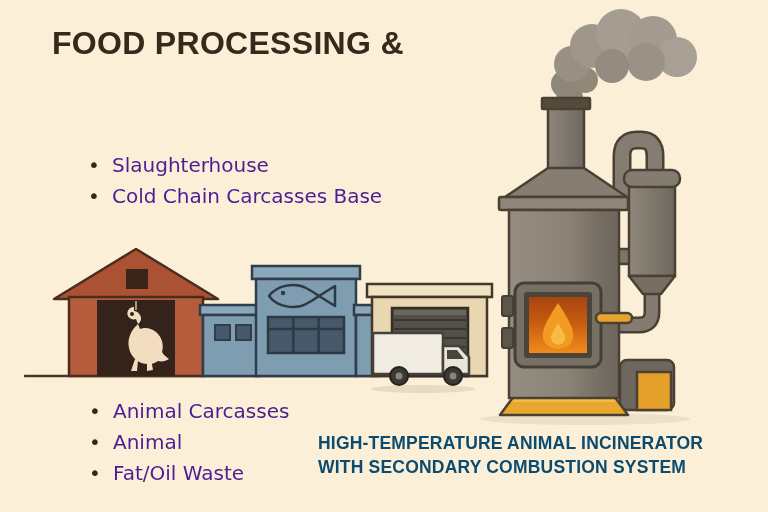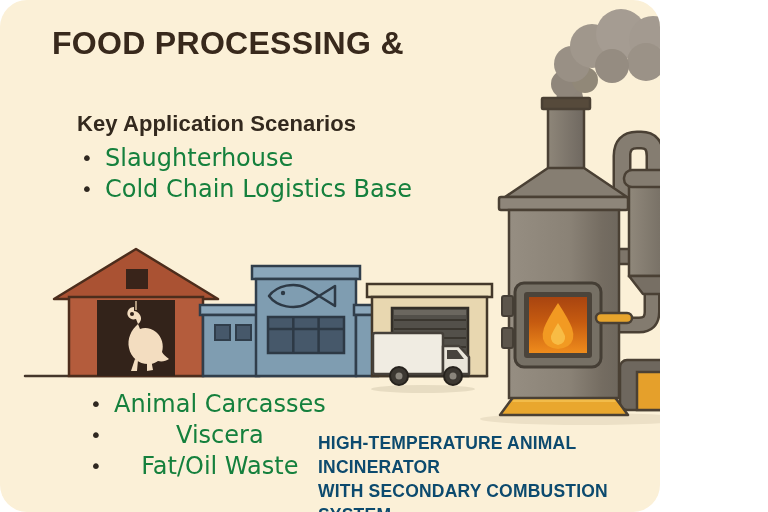--- a/index.html
+++ b/index.html
@@ -1,47 +1,46 @@
 <!DOCTYPE html>
 <html><head>
 <meta charset="utf-8">
 <style>
   html,body{margin:0;padding:0;}
   #canvas{
     position:relative;
-    width:660px;height:512px;
+    width:768px;height:512px;
     background:#fbf0d7;
     overflow:hidden;
     font-family:"Liberation Sans",sans-serif;
-    border-radius:27px;
   }
   #art{position:absolute;left:0;top:0;width:768px;height:512px;}
 
   .title{
     position:absolute;left:52px;top:25px;
     font-size:32px;font-weight:bold;line-height:37px;
     letter-spacing:.3px;color:#38291c;
   }
   .subtitle{
     position:absolute;left:77px;top:111px;
     font-size:22px;font-weight:bold;color:#33291e;
     letter-spacing:.1px;
   }
   ul.blist{
-    position:absolute;margin:1px;padding:0;list-style:none;
+    position:absolute;margin:8px;padding:0;list-style:none;
     font-family:"DejaVu Sans","Liberation Sans",sans-serif;
-    font-size:24px;color:#15803d;
+    font-size:20px;color:#4c1d95;
   }
   ul.blist li{position:relative;padding-left:27px;line-height:31px;}
   ul.blist li::before{
     content:"•";position:absolute;left:3px;top:0;
     font-size:20px;color:#2f2820;
   }
   #scenario-list{left:77px;top:142px;}
-  #waste-list{left:86px;top:388px;text-align:center;}
+  #waste-list{left:78px;top:388px;}
   .caption{
     position:absolute;left:318px;top:431px;
     font-size:17.5px;font-weight:bold;line-height:24px;
     letter-spacing:.2px;color:#0c4a6e;
   }
 </style>
 </head>
 <body>
 
 <div id="canvas">
@@ -203,30 +202,29 @@
         </g>
         <rect x="596" y="313" width="36" height="10" rx="5" fill="#e7a42c" stroke="#4a4034" stroke-width="2.5"></rect>
       </g>
     </g>
   </svg>
 
   <div class="title">
     <div>FOOD PROCESSING &amp;</div>
   </div>
 
-  <div class="subtitle">Key Application Scenarios</div>
 
   <ul class="blist" id="scenario-list">
     <li>Slaughterhouse</li>
-    <li>Cold Chain Logistics Base</li>
+    <li>Cold Chain Carcasses Base</li>
   </ul>
 
   <ul class="blist" id="waste-list">
     <li>Animal Carcasses</li>
-    <li>Viscera</li>
+    <li>Animal</li>
     <li>Fat/Oil Waste</li>
   </ul>
 
   <div class="caption">
     <div>HIGH-TEMPERATURE ANIMAL INCINERATOR</div>
     <div>WITH SECONDARY COMBUSTION SYSTEM</div>
   </div>
 
 </div>
 

